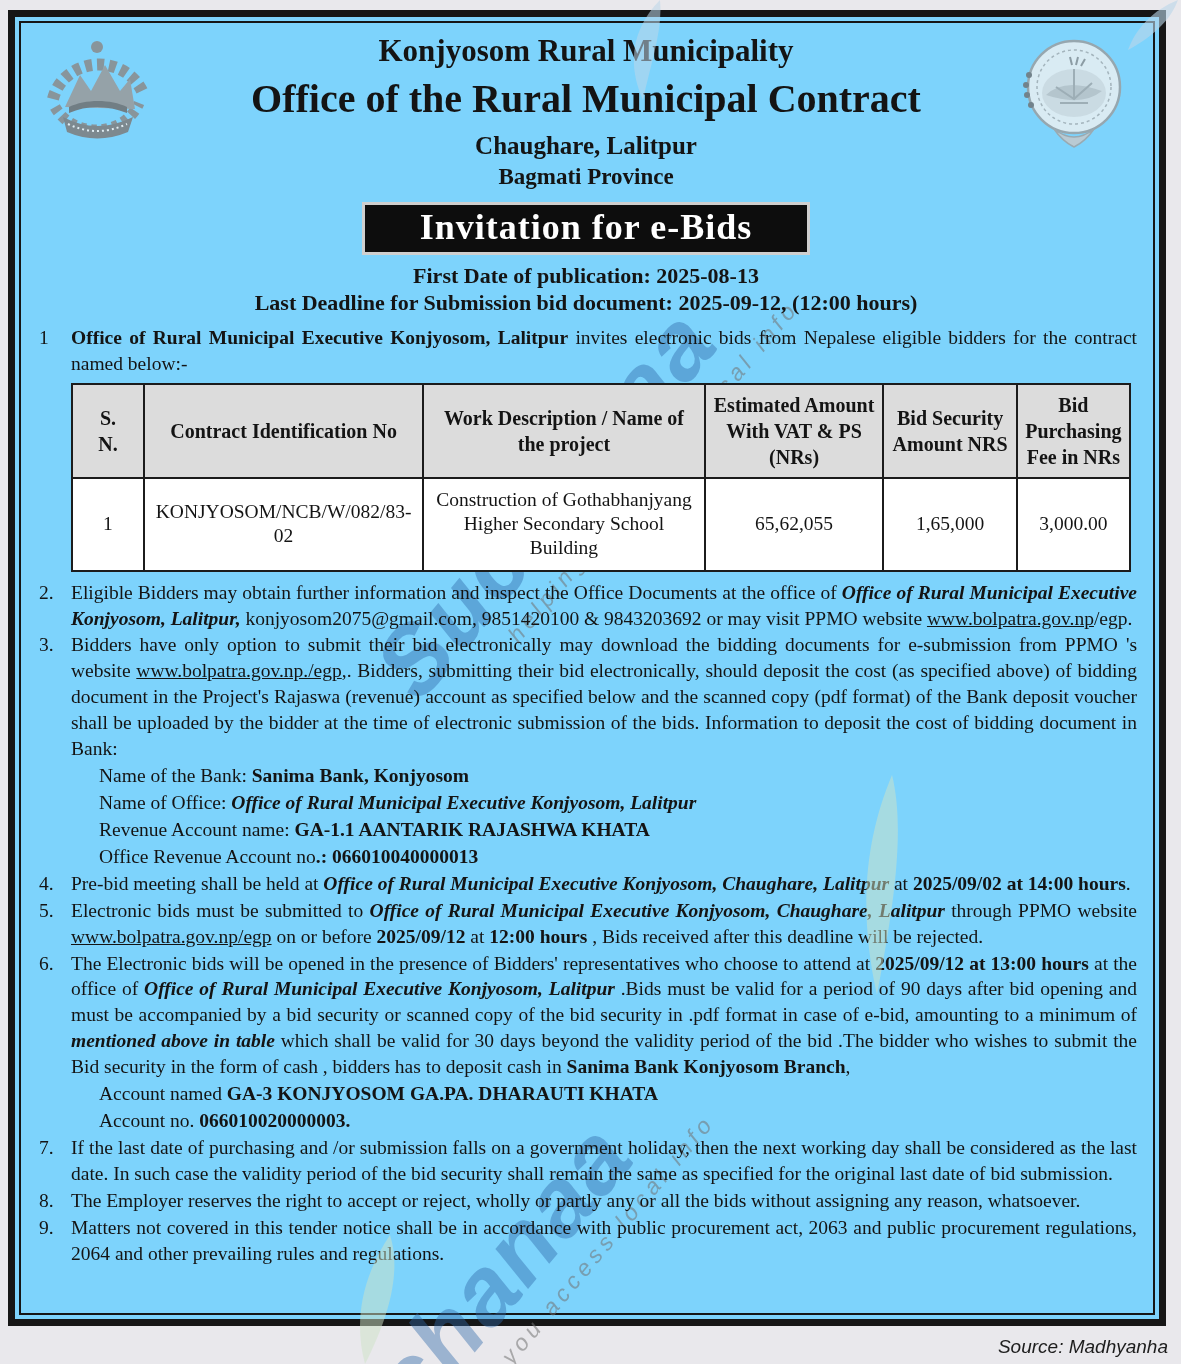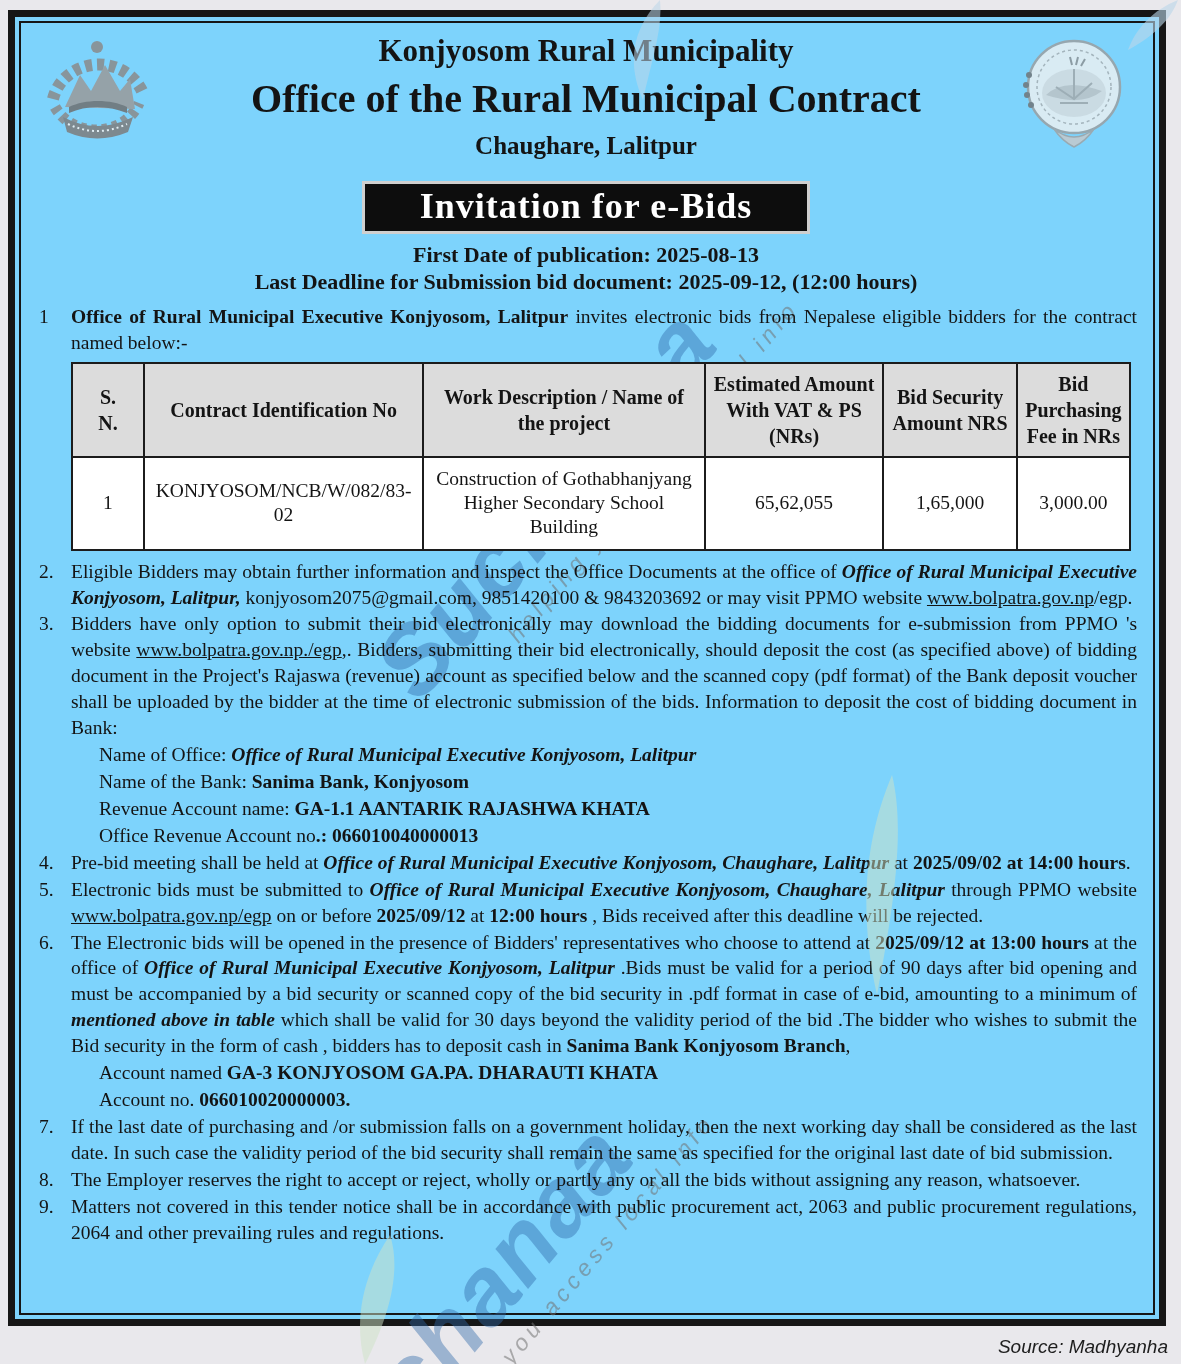--- a/index.html
+++ b/index.html
@@ -112,20 +112,21 @@
               <path d="M34,78 C50,70 76,70 92,78 L92,84 C72,76 52,76 34,84 Z" fill="#707070"></path>
               <path d="M28,88 Q62,106 98,88 L93,103 Q62,116 32,103 Z" fill="#7d7d7d"></path>
               <path d="M33,95 Q62,109 92,95" fill="none" stroke="#f2f2f2" stroke-width="2" stroke-dasharray="2 3"></path>
             </g>
           </svg>
 
           <div class="hdr-center">
             <div class="muni">Konjyosom Rural Municipality</div>
             <div class="office">Office of the Rural Municipal Contract</div>
             <div class="addr">Chaughare, Lalitpur</div>
+            <div class="prov">Bagmati Province</div>
           </div>
 
           <svg class="logo" viewBox="0 0 125 140">
             <g opacity="0.8">
               <circle cx="62" cy="58" r="46" fill="#f1f1f1" stroke="#9d9d9d" stroke-width="2.5"></circle>
               <circle cx="62" cy="58" r="37" fill="none" stroke="#adadad" stroke-width="1.5" stroke-dasharray="3 3"></circle>
               <ellipse cx="62" cy="64" rx="32" ry="24" fill="#dedede"></ellipse>
               <path d="M34,66 Q52,48 90,62 Q70,78 34,66 Z" fill="#c2c2c2"></path>
               <path d="M44,58 L62,70 L80,54 M62,70 L62,40 M48,74 L76,74" stroke="#a5a5a5" stroke-width="2" fill="none"></path>
               <path d="M58,28 L60,36 M66,28 L64,36 M73,30 L69,37" stroke="#8f8f8f" stroke-width="2"></path>
@@ -181,22 +182,22 @@
                 </table></div>
             </div>
             <div class="item">
               <span class="num">2.</span>
               <div class="body"><span>Eligible Bidders may obtain further information and inspect the Office Documents at the office  of </span><span class="sbi">Office of Rural Municipal Executive Konjyosom, Lalitpur,</span><span> konjyosom2075@gmail.com, 9851420100 &amp; 9843203692 or may visit PPMO website </span><span class="su">www.bolpatra.gov.np</span><span>/egp.</span></div>
             </div>
             <div class="item">
               <span class="num">3.</span>
               <div class="body"><span>Bidders have only option to submit their bid electronically may download the bidding documents for e-submission from PPMO 's website </span><span class="su">www.bolpatra.gov.np./egp</span><span>,. Bidders, submitting their bid electronically, should deposit the cost (as specified above) of bidding document in the Project's Rajaswa (revenue) account as specified below and the scanned copy (pdf format) of the Bank deposit voucher shall be uploaded by the bidder at the time of electronic submission of the bids. Information to deposit the cost of bidding document in Bank:</span></div>
             </div>
+            <div class="subline"><span>Name of the Bank:  </span><span class="sb">Sanima Bank, Konjyosom</span></div>
             <div class="subline"><span>Name of Office:  </span><span class="sbi">Office of Rural Municipal Executive Konjyosom, Lalitpur</span></div>
-            <div class="subline"><span>Name of the Bank:  </span><span class="sb">Sanima Bank, Konjyosom</span></div>
             <div class="subline"><span>Revenue Account name: </span><span class="sb">GA-1.1 AANTARIK RAJASHWA KHATA</span></div>
             <div class="subline"><span>Office Revenue Account no</span><span class="sb">.: 066010040000013</span></div>
             <div class="item">
               <span class="num">4.</span>
               <div class="body"><span>Pre-bid meeting shall be held at </span><span class="sbi">Office of Rural Municipal Executive Konjyosom, Chaughare, Lalitpur</span><span> at </span><span class="sb">2025/09/02 at 14:00 hours</span><span>.</span></div>
             </div>
             <div class="item">
               <span class="num">5.</span>
               <div class="body"><span>Electronic bids must be submitted to </span><span class="sbi">Office of Rural Municipal Executive Konjyosom, Chaughare, Lalitpur</span><span> through PPMO website </span><span class="su">www.bolpatra.gov.np/egp</span><span>  on or before </span><span class="sb">2025/09/12</span><span> at  </span><span class="sb">12:00 hours</span><span> , Bids received after this deadline will be rejected.</span></div>
             </div>

